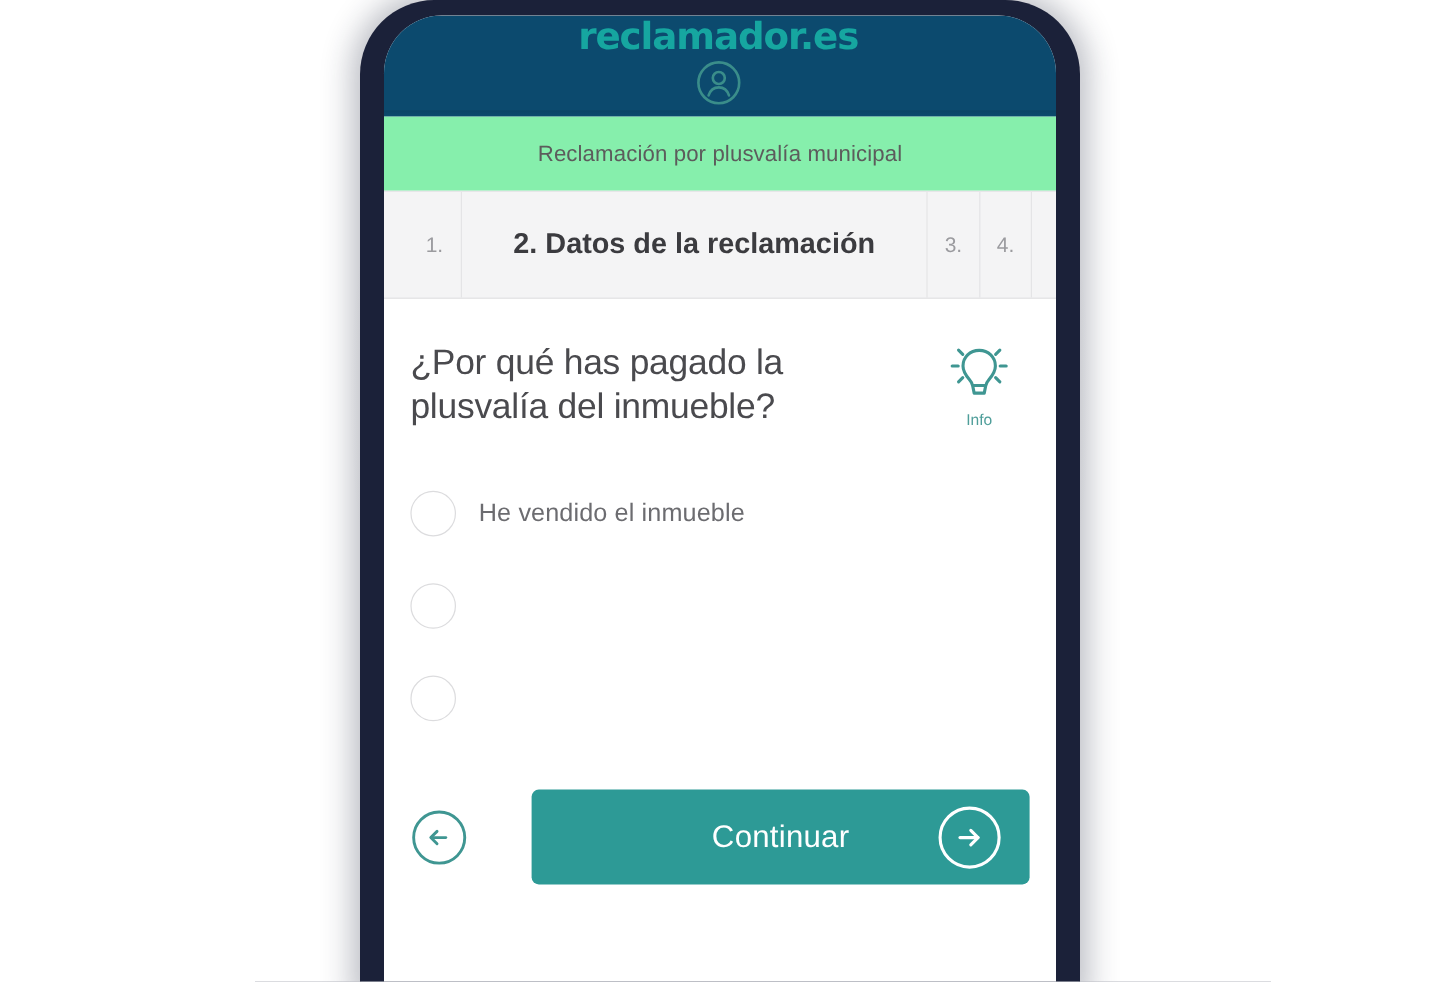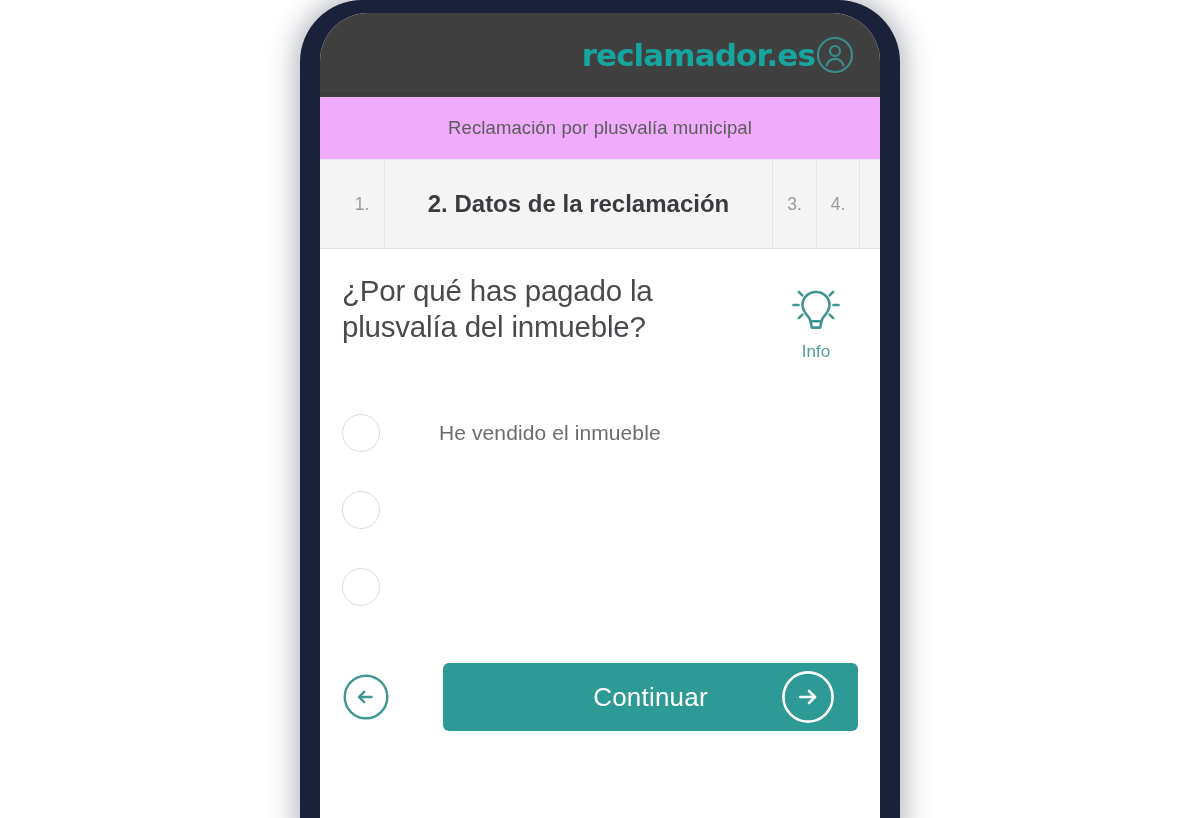--- a/index.html
+++ b/index.html
@@ -55,27 +55,28 @@
     width: 560px;
     height: 817px;
     background: #ffffff;
     border-radius: 48px 48px 0 0;
     overflow: hidden;
   }
 
   
   #app-header {
     height: 84px;
-    background: #404040;
-    display: flex;
-    align-items: center;
-    justify-content: flex-end;
+    background: #0c4a6e;
+    display: flex;
+    align-items: center;
+    justify-content: flex-start;
     padding: 0 25px 0 22px;
     box-sizing: border-box;
     position: relative;
+    flex-direction: column;
   }
   #app-header:after {
     content: "";
     position: absolute;
     left: 0; right: 0; bottom: 0;
     height: 5px;
     background: linear-gradient(to bottom, rgba(0,0,0,0.075), rgba(0,0,0,0));
   }
   #brand-logo {
     color: #16a6a0;
@@ -85,21 +86,21 @@
     font-family: "DejaVu Sans", sans-serif;
   }
   #account-icon { display: block; line-height: 0; }
 
   
   #page-title-bar {
     height: 62px;
     display: flex;
     align-items: center;
     justify-content: center;
-    background: #f0abfc;
+    background: #86efac;
   }
   #page-title {
     color: #5c5c5c;
     font-size: 18.5px;
     letter-spacing: 0.1px;
   }
 
   
   #steps-bar {
     display: flex;
@@ -129,50 +130,49 @@
   .step-tab.s3 { width: 44px; }
   .step-tab.s4 { width: 43px; }
   .step-tab.tail { flex: 0 0 20px; border-right: none; }
 
   
   #content {
     padding: 0 22px;
   }
   #question-row {
     display: flex;
-    align-items: flex-start;
+    align-items: flex-end;
     justify-content: space-between;
     padding-top: 24px;
   }
   #question-title {
     font-size: 29.5px;
     line-height: 1.22;
     color: #4a4a4e;
     max-width: 350px;
     letter-spacing: -0.2px;
   }
   #info-widget {
     width: 84px;
     text-align: center;
     padding-top: 5px;
     flex: 0 0 auto;
   }
   #info-label {
     color: #4f9e9a;
-    font-size: 17px;
+    font-size: 13px;
     margin-top: 2px;
   }
 
   
   #options-list { margin-top: 32px; }
   .option-row {
     display: flex;
     align-items: center;
     height: 77px;
-    gap: 40px;
   }
   .option-radio {
     width: 36px;
     height: 36px;
     border-radius: 50%;
     border: 1.6px solid #dcdcde;
     background: #ffffff;
     flex: 0 0 auto;
   }
   .option-label {
@@ -192,21 +192,21 @@
   #back-button {
     width: 48px;
     height: 48px;
     flex: 0 0 auto;
     line-height: 0;
     cursor: pointer;
   }
   #continue-button {
     margin-left: 53px;
     flex: 1;
-    height: 68px;
+    height: 79px;
     background: #2d9a96;
     border-radius: 6px;
     border: none;
     display: flex;
     align-items: center;
     justify-content: center;
     position: relative;
     cursor: pointer;
     padding: 0;
   }

